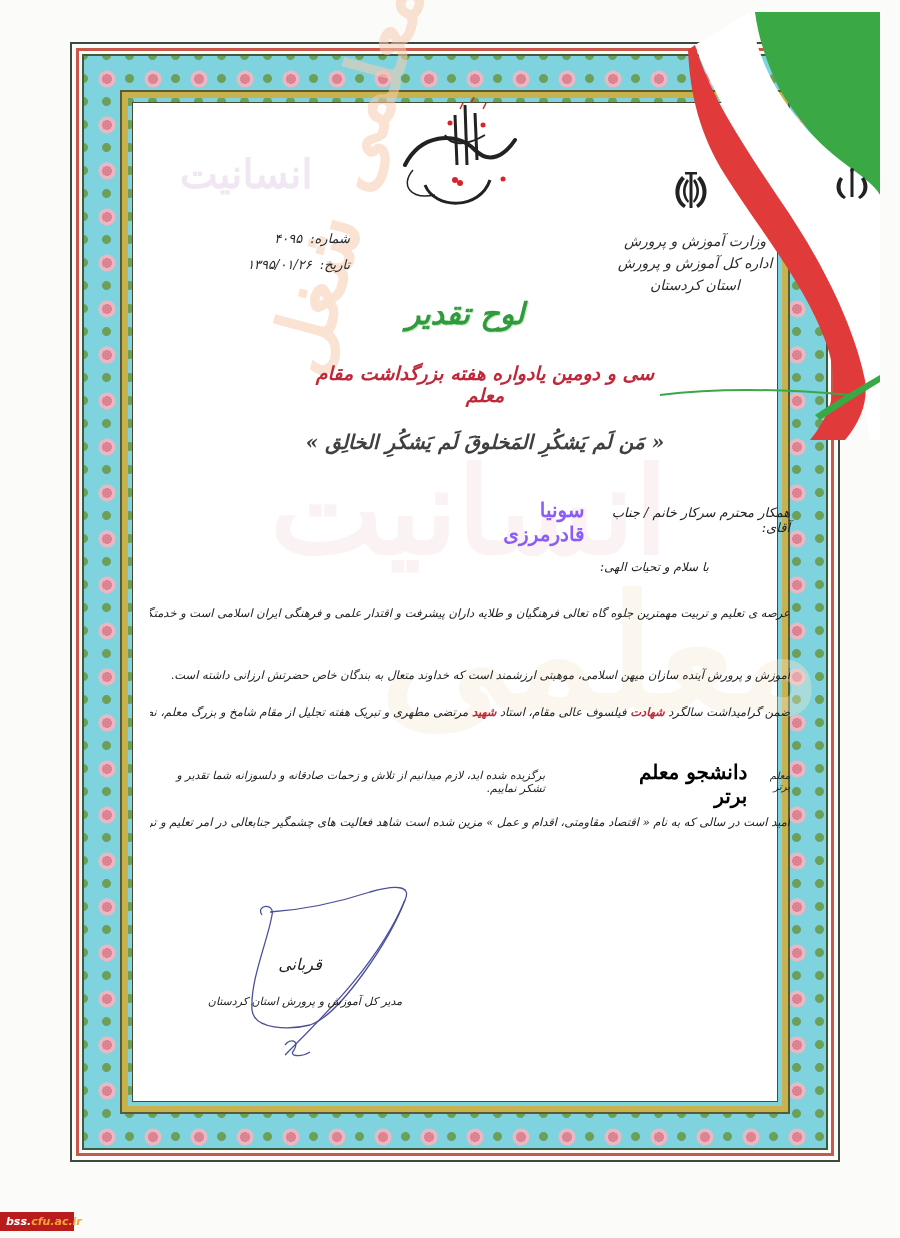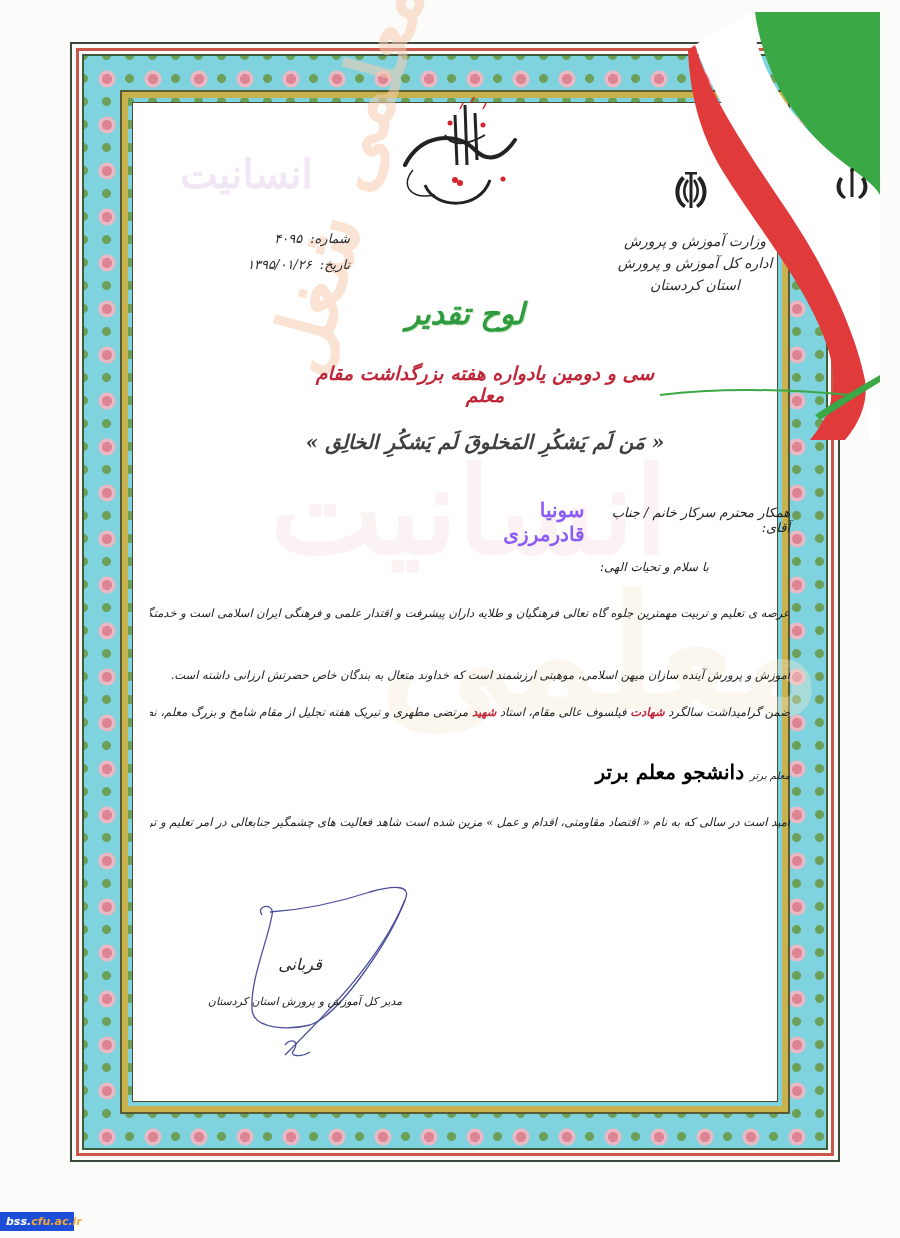--- a/index.html
+++ b/index.html
@@ -132,21 +132,21 @@
       font-size:16px; color:#222; font-style:italic;
     }
     .signer-title {
       left:195px; top:995px; width:220px; text-align:center; direction:rtl;
       font-size:11px; color:#222; font-style:italic;
     }
 
     
     .site-tag {
       left:0; top:1212px; width:74px; height:19px;
-      background:#1d4ed8; color:#f2a636;
+      background:#b91c1c; color:#f2a636;
       font-family:"DejaVu Sans", sans-serif; font-weight:bold; font-style:italic;
       font-size:11px; line-height:19px; padding-left:6px; box-sizing:border-box;
     }
     .site-tag .w { color:#ffffff; }
   </style>
 </head>
 <body>
 
 <div class="abs frame-outer"></div>
 <div class="abs frame-redline"></div>
@@ -235,20 +235,21 @@
   <span>ضمن گرامیداشت سالگرد</span>
   <span class="red">شهادت</span>
   <span>فیلسوف عالی مقام، استاد</span>
   <span class="red">شهید</span>
   <span>مرتضی مطهری و تبریک هفته تجلیل از مقام شامخ و بزرگ معلم، نظر به اینکه جنابعالی به عنوان</span>
 </div>
 
 <div class="abs award-row">
   <span class="lead">معلم برتر</span>
   <span class="award">دانشجو معلم برتر</span>
+  <span class="rest">برگزیده شده اید، لازم میدانیم از تلاش و زحمات صادقانه و دلسوزانه شما تقدیر و تشکر نماییم.</span>
 </div>
 
 <div class="abs para p5">امید است در سالی که به نام « اقتصاد مقاومتی، اقدام و عمل » مزین شده است شاهد فعالیت های چشمگیر جنابعالی در امر تعلیم و تربیت فرزندان این مرز و بوم باشیم.</div>
 
 <svg class="abs sig-svg" viewBox="0 0 230 180">
   <path d="M72 35 C65 25 85 22 82 35 C78 60 60 100 62 130 C64 150 100 150 120 145 C150 135 200 60 215 20 C222 5 205 5 180 12 C140 25 110 30 80 32" stroke="#4b4f9a" stroke-width="1.3" fill="none"></path>
   <path d="M215 20 C190 80 140 130 95 175" stroke="#4b4f9a" stroke-width="1.3" fill="none"></path>
   <path d="M95 165 C100 158 110 160 104 170 C98 176 110 178 120 172" stroke="#4b4f9a" stroke-width="1.3" fill="none"></path>
 </svg>
 <div class="abs signer-name">قربانی</div>

